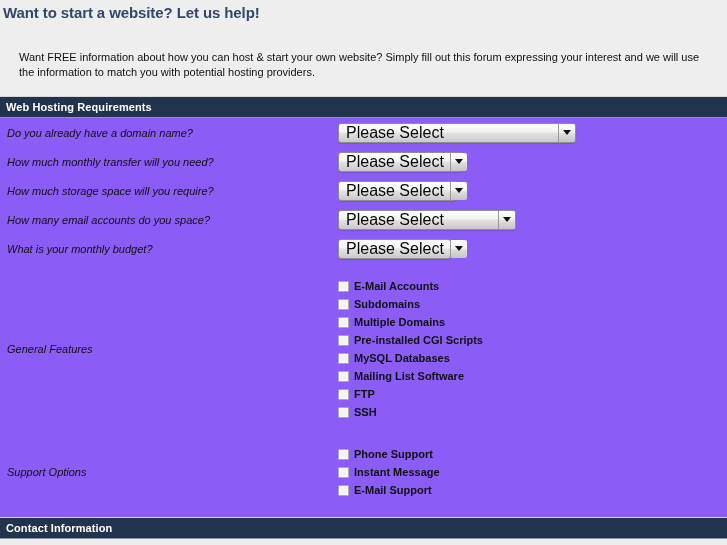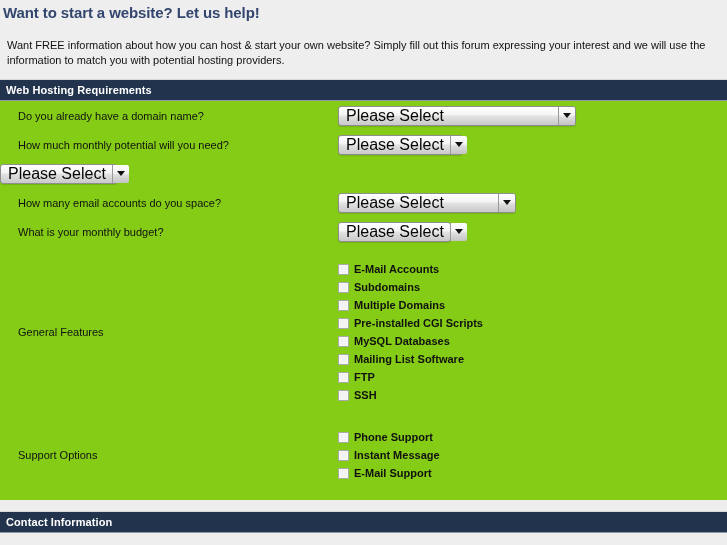--- a/index.html
+++ b/index.html
@@ -20,32 +20,31 @@
   .page-title {
     margin: 0;
     padding: 3px 0 0 3px;
     font-size: 15px;
     font-weight: bold;
     color: #33466e;
     letter-spacing: -0.1px;
     line-height: 20px;
   }
   .intro {
-    margin: 4px;
+    margin: 16px;
     padding: 11px 4px 0 3px;
     font-size: 11px;
     line-height: 15px;
     color: #111111;
     max-width: 722px;
   }
 
   
   .section {
-    margin-top: 11px;
-    background: #84cc16;
+    background: #8b5cf6;
     border-top: 1px solid #d8d8d8;
   }
   .section-header {
     background: #22334d;
     color: #ffffff;
     font-size: 11px;
     font-weight: bold;
     padding: 4px 0 4px 6px;
     line-height: 12px;
     border-bottom: 1px solid #8d97a8;
@@ -55,24 +54,25 @@
 
   
   .row {
     display: flex;
     align-items: center;
     min-height: 29px;
   }
   .row-label {
     width: 338px;
     flex: 0 0 338px;
-    padding-left: 18px;
+    padding-left: 7px;
     font-size: 11px;
     color: #111111;
     line-height: 14px;
+    font-style: italic;
   }
   .row-field { flex: 1 1 auto; display: flex; align-items: center; }
 
   
   .sel {
     position: relative;
     height: 20px;
     display: inline-flex;
     align-items: center;
     background: linear-gradient(to bottom, #ffffff 0%, #f4f4f4 42%, #e2e2e2 52%, #c9c9c9 100%);
@@ -161,32 +161,33 @@
           <div class="sel w1">
             <span class="sel-text">Please Select</span>
             <span class="sel-arrow">
                 <i></i>
               </span>
           </div>
         </div>
       </div>
 
       <div class="row">
-        <div class="row-label">How much monthly potential will you need?</div>
+        <div class="row-label">How much monthly transfer will you need?</div>
         <div class="row-field">
           <div class="sel w2">
             <span class="sel-text">Please Select</span>
             <span class="sel-arrow">
                 <i></i>
               </span>
           </div>
         </div>
       </div>
 
       <div class="row">
+        <div class="row-label">How much storage space will you require?</div>
         <div class="row-field">
           <div class="sel w3">
             <span class="sel-text">Please Select</span>
             <span class="sel-arrow">
                 <i></i>
               </span>
           </div>
         </div>
       </div>
 

